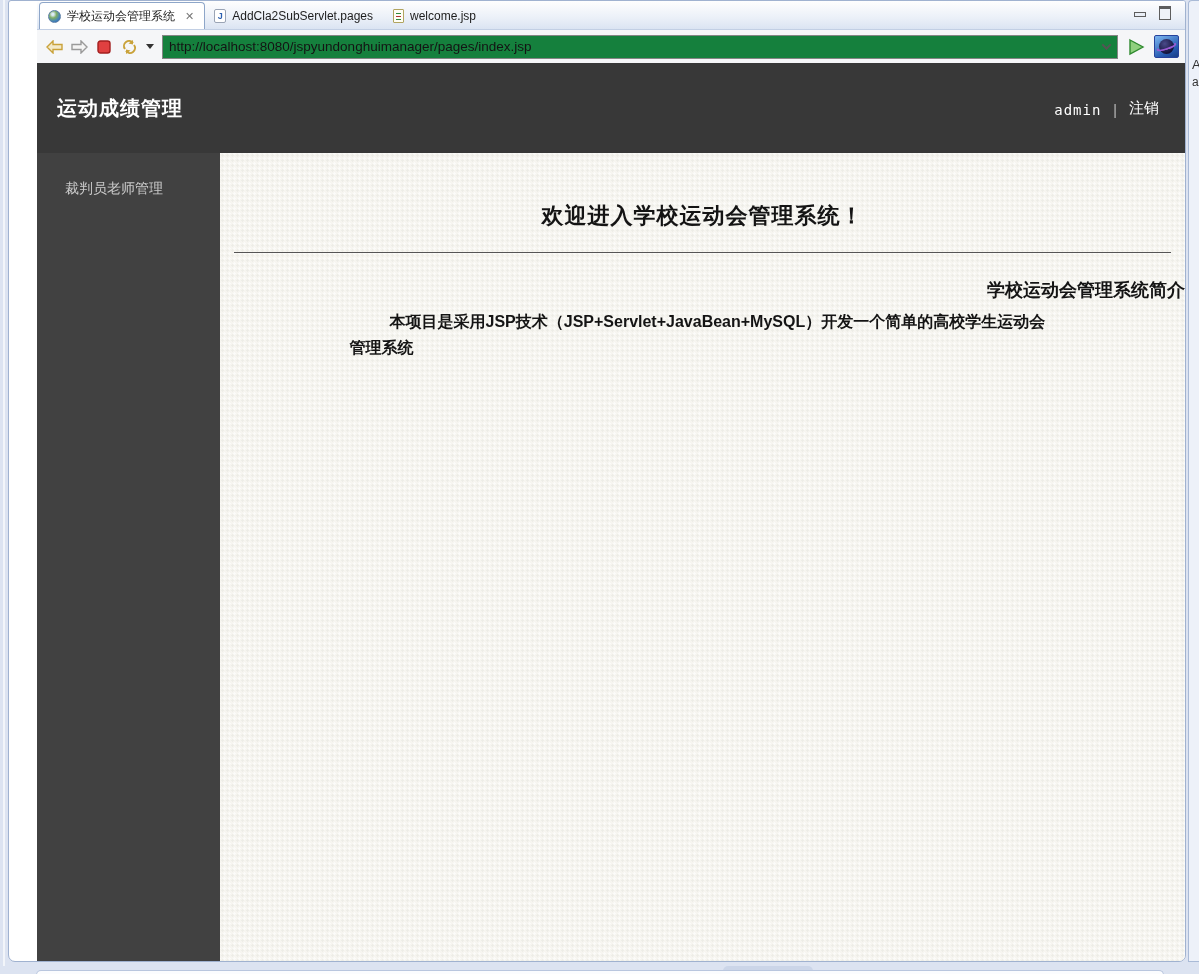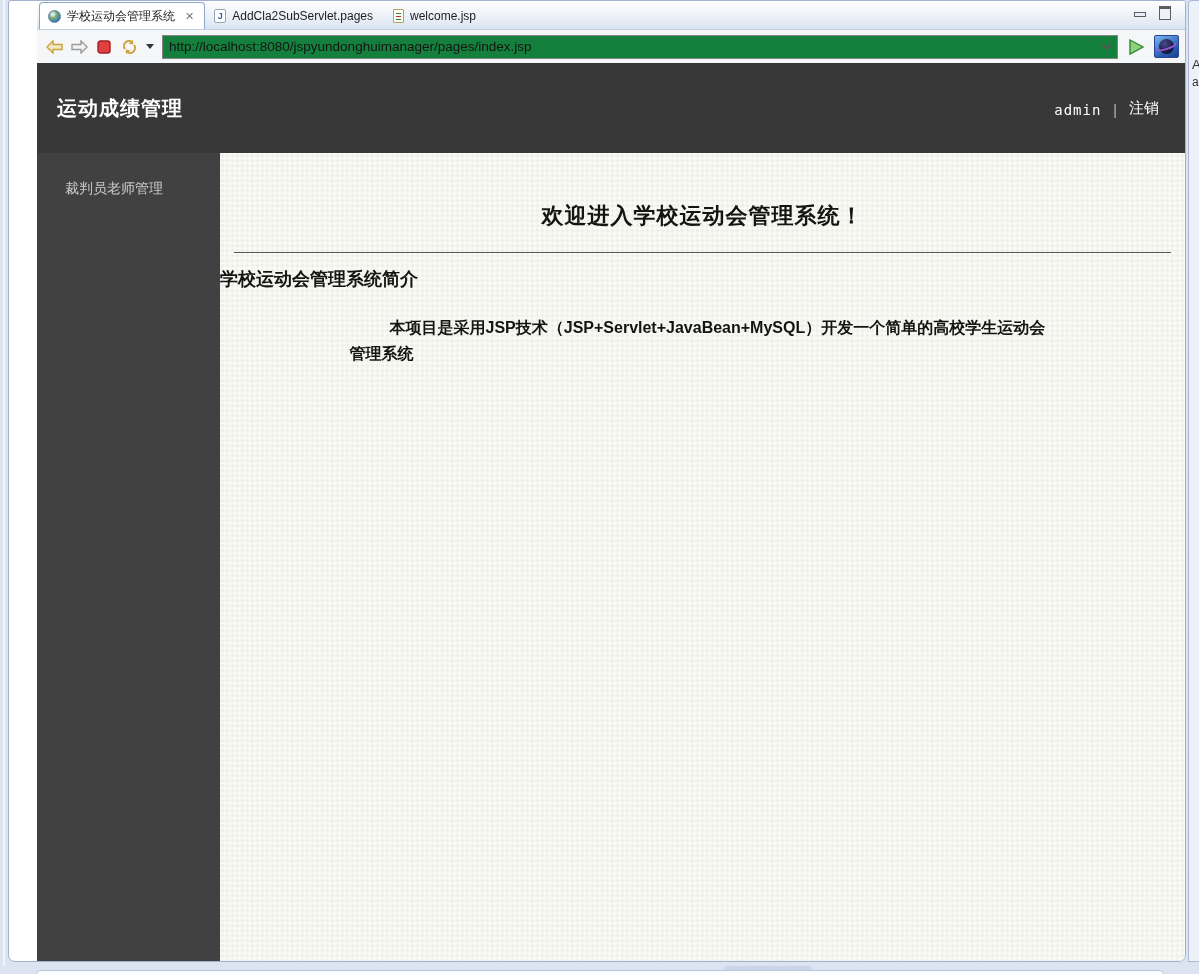--- a/index.html
+++ b/index.html
@@ -127,23 +127,23 @@
       radial-gradient(rgba(255,255,255,0.6) 1px, transparent 1.4px);
     background-size:5px 5px, 5px 5px;
     background-position:0 0, 2px 3px;
     font-family:Liberation Sans, sans-serif; color:#141414;
   }
   .welcome-title {
     margin-top:48px; text-align:center;
     font-size:22px; font-weight:bold; letter-spacing:1px;
   }
   .content-hr { border:none; border-top:1px solid #555; margin:21px 14px 0 14px; }
-  .section-title { margin-top:14px; text-align:left; font-size:18px; font-weight:bold; }
+  .section-title { margin-top:25px; text-align:right; font-size:18px; font-weight:bold; }
   .intro-para {
-    width:706px; margin:24px auto 0 auto;
+    width:706px; margin:7px auto 0 auto;
     font-size:16px; font-weight:bold; line-height:1.65; text-indent:2.5em;
   }
 
   
   .right-sliver {
     position:absolute; left:1188px; top:0; width:11px; height:962px;
     background:#edf1f9; border:1px solid #a9bad6; border-right:none;
     border-radius:4px 0 0 0; overflow:hidden;
     font-size:12px; color:#333;
   }

